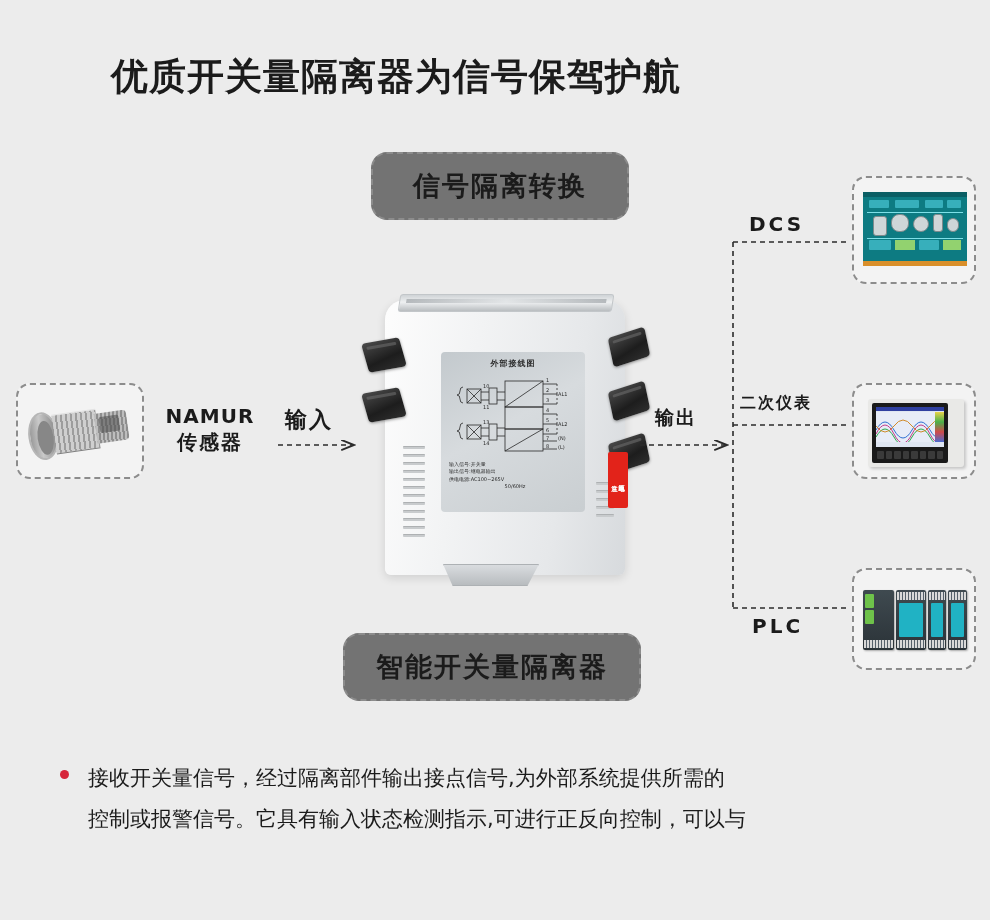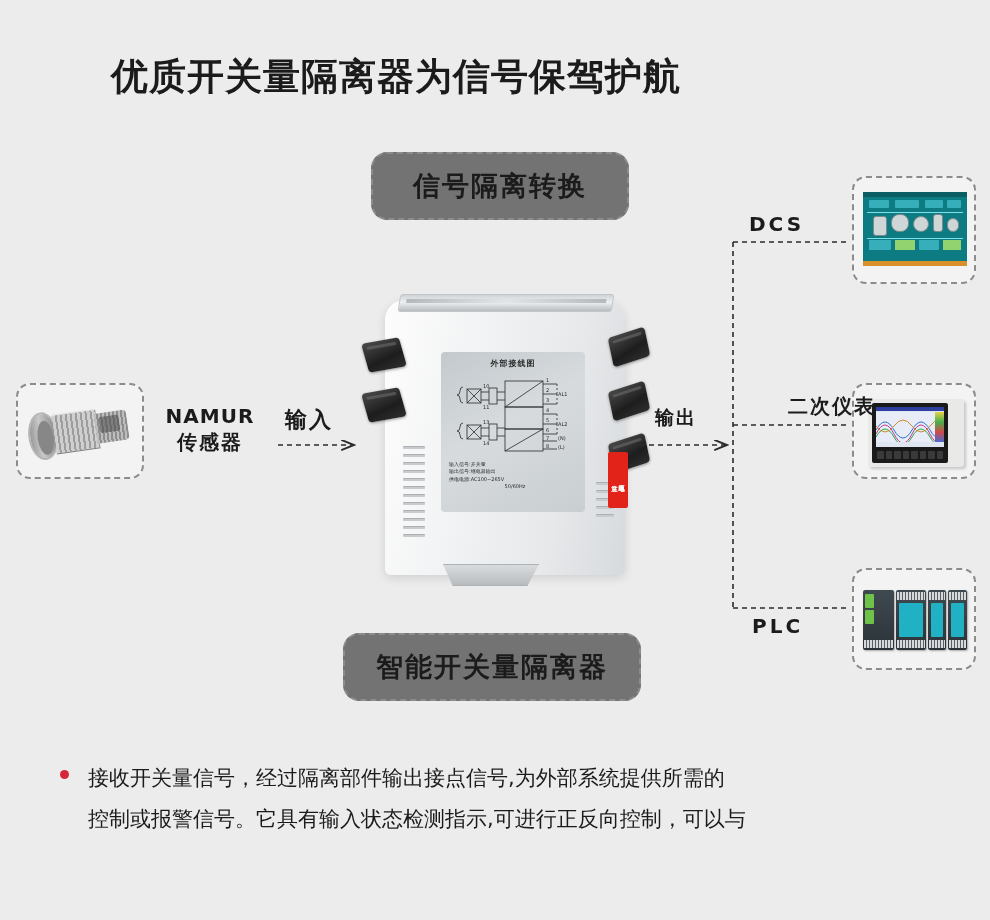--- a/index.html
+++ b/index.html
@@ -184,21 +184,21 @@
   
   .lbl {
     position:absolute; color:#1b1b1b; font-weight:bold;
     font-family:"DejaVu Sans","Liberation Sans",sans-serif;
   }
   #lbl-namur { left:155px; top:404px; width:110px; text-align:center; font-size:20px; letter-spacing:1px; }
   #lbl-namur2{ left:155px; top:429px; width:110px; text-align:center; font-size:20px; letter-spacing:2px; }
   #lbl-in    { left:285px; top:405px; font-size:22px; letter-spacing:2px; }
   #lbl-out   { left:655px; top:405px; font-size:19px; letter-spacing:2px; }
   #lbl-dcs   { left:749px; top:212px; font-size:20px; letter-spacing:3px; }
-  #lbl-meter { left:740px; top:393px; font-size:20px; letter-spacing:2px;margin-left:48px; }
+  #lbl-meter { left:740px; top:393px; font-size:16px; letter-spacing:2px; }
   #lbl-plc   { left:752px; top:574px; font-size:20px; letter-spacing:3px;margin-top:40px; }
 
   .arrow-svg { position:absolute; left:0; top:0; width:990px; height:920px; pointer-events:none; }
 
   
   .desc {
     position:absolute; left:62px; top:758px; width:880px;
     font-size:21px; line-height:1.95; color:#1b1b1b;
     font-family:"DejaVu Sans","Liberation Sans",sans-serif;
   }

